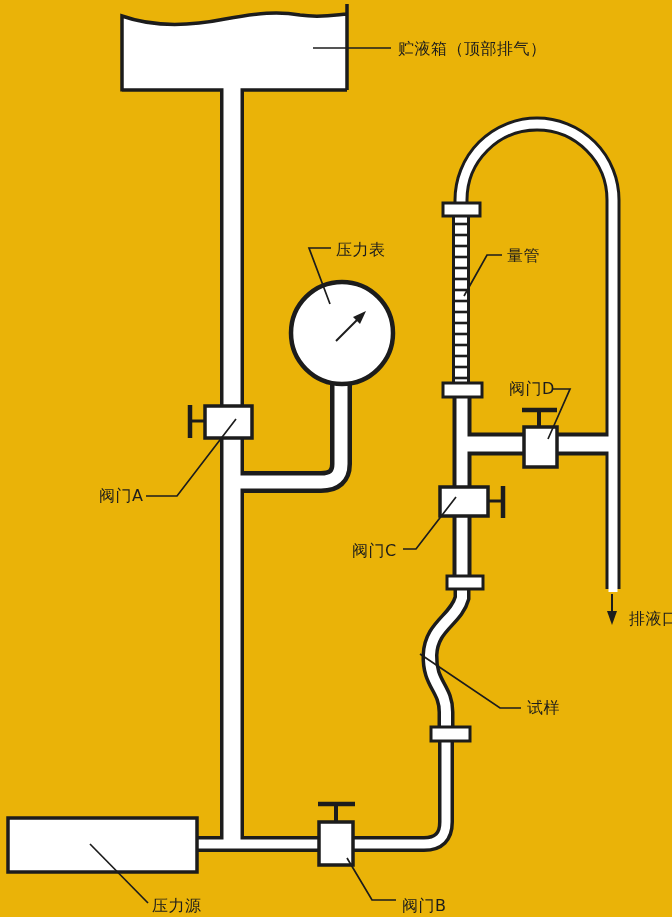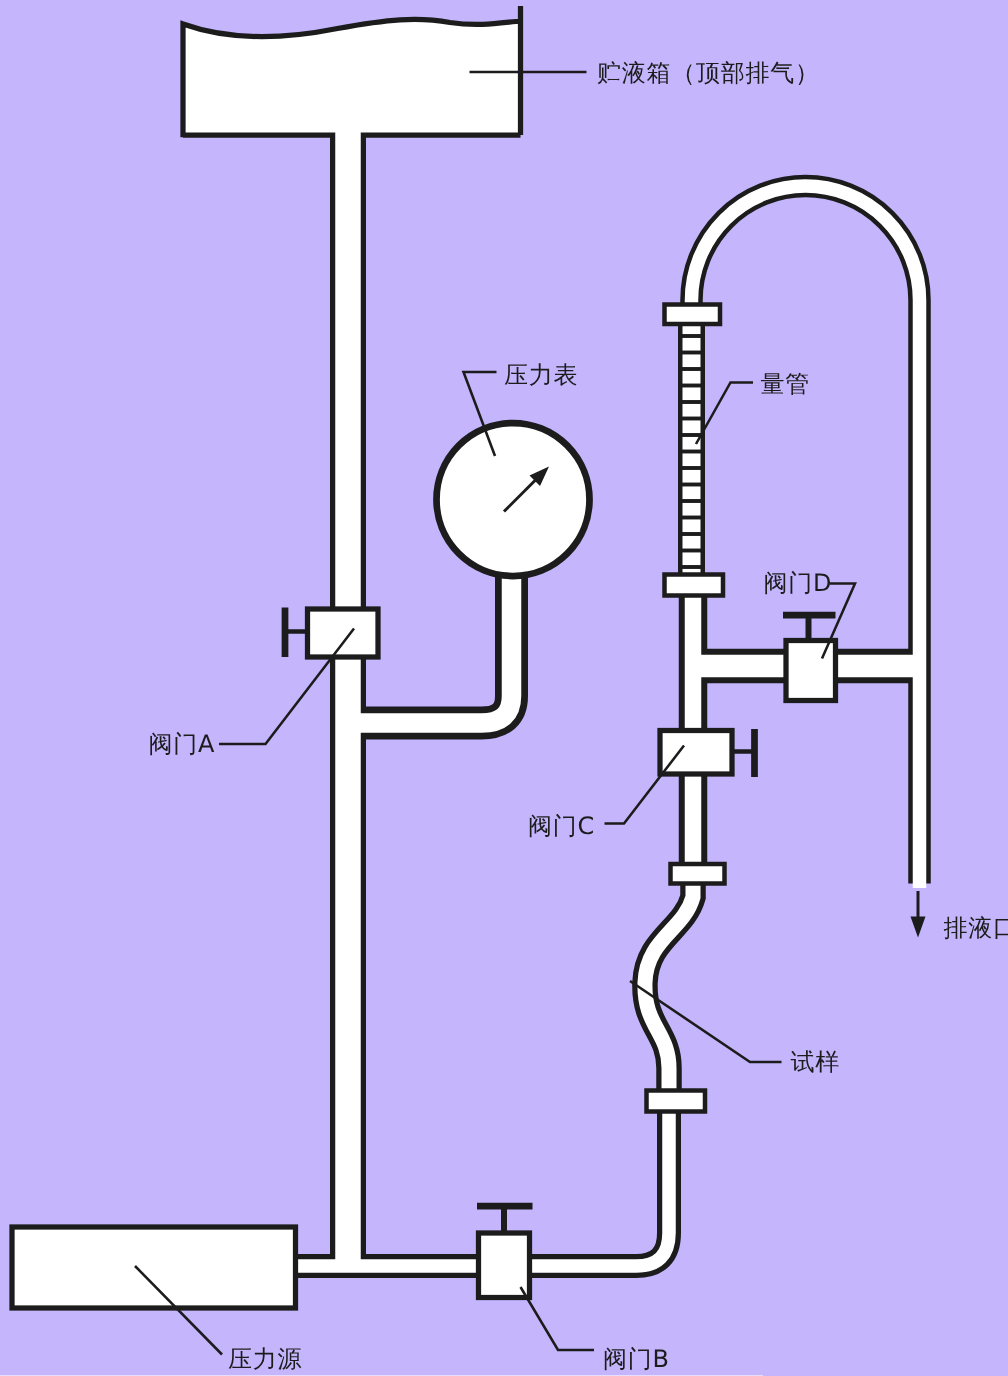--- a/index.html
+++ b/index.html
@@ -1,17 +1,17 @@
 <!DOCTYPE html>
 <html><head>
 <meta charset="utf-8">
 <style>
   html,body{margin:0;padding:0;background:#ffffff;}
   .canvas{
-    position:relative;width:672px;height:917px;background:#c4b5fd;
+    position:relative;width:672px;height:917px;background:#eab308;
     font-family:"DejaVu Sans","Liberation Sans",sans-serif;overflow:hidden;
   }
   svg{display:block;}
   .ink   {stroke:#1c1c1c;fill:none;}
   .inkf  {fill:#1c1c1c;stroke:none;}
   .white {stroke:#ffffff;fill:none;}
   .box   {fill:#ffffff;stroke:#1c1c1c;stroke-width:3.5;}
   .flange{fill:#ffffff;stroke:#1c1c1c;stroke-width:3;}
   .leader{stroke:#1c1c1c;stroke-width:1.7;fill:none;}
   .lbl{

